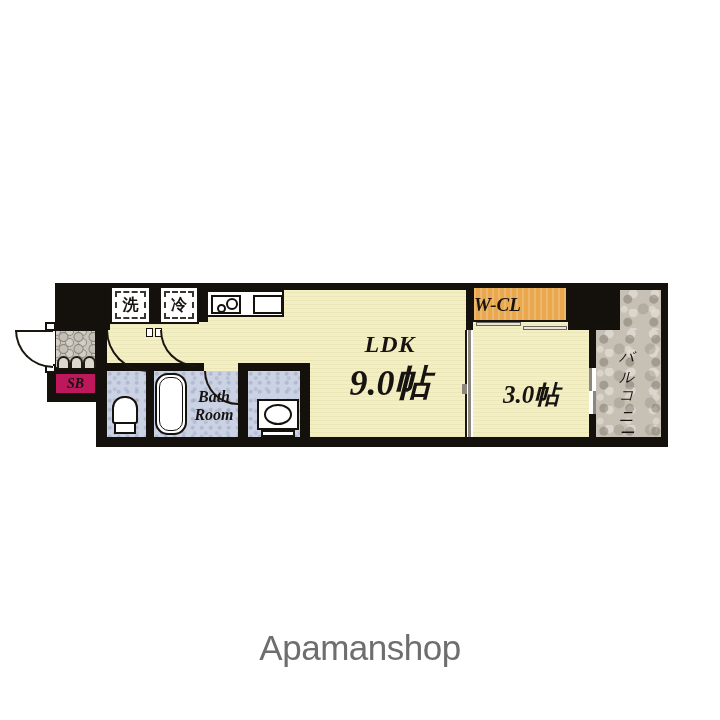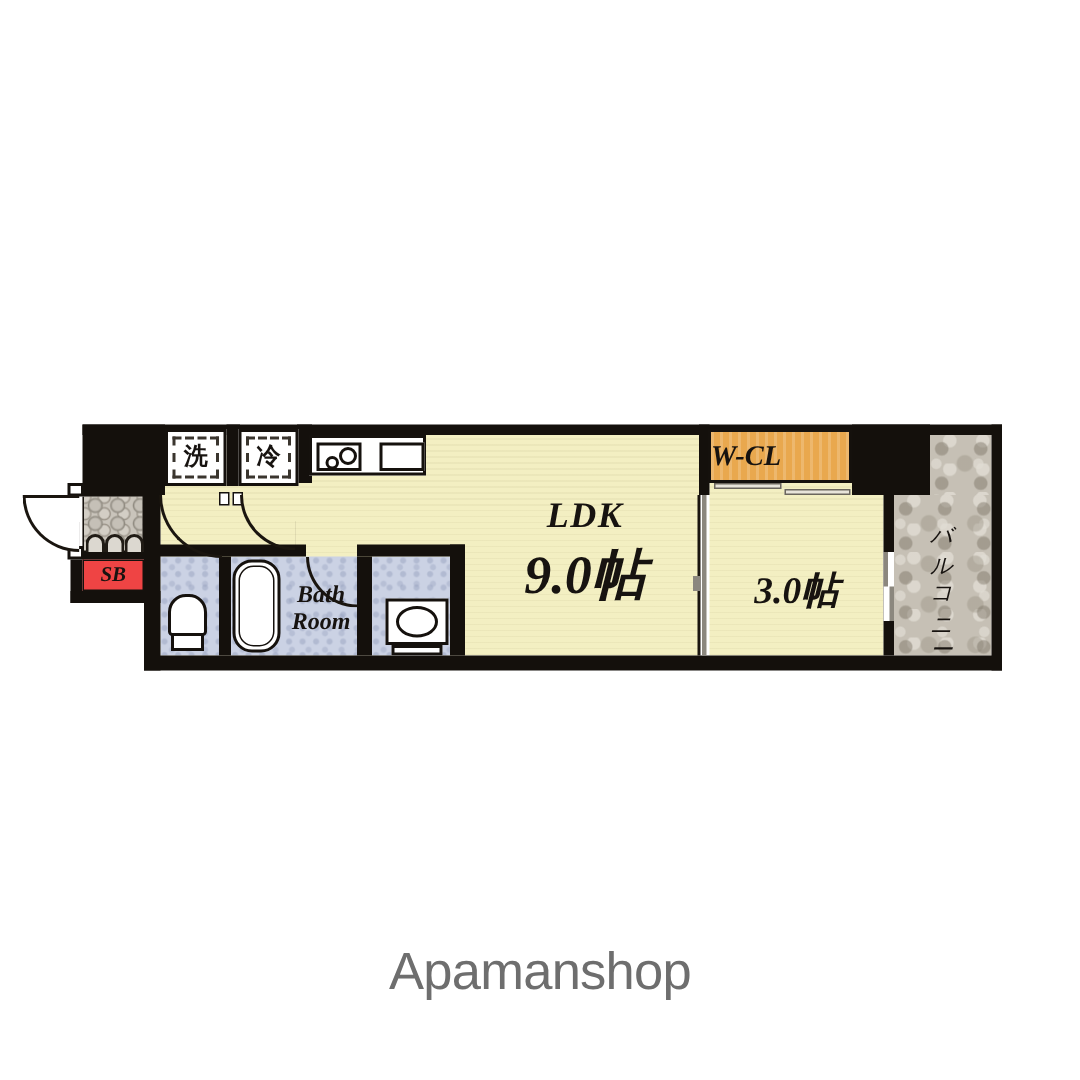--- a/index.html
+++ b/index.html
@@ -76,21 +76,21 @@
   <div class="abs gray-mark" style="left:589px;top:368px;width:3px;height:23px;"></div>
   <div class="abs gray-mark" style="left:593px;top:391px;width:3px;height:23px;"></div>
 
   <div class="abs" style="left:45px;top:322px;width:11px;height:9px;background:#fff;border:2px solid #15110d;"></div>
   <div class="abs" style="left:45px;top:364px;width:11px;height:9px;background:#fff;border:2px solid #15110d;"></div>
 
   <div class="abs" style="left:146px;top:328px;width:7px;height:9px;background:#fff;border:1px solid #15110d;"></div>
   <div class="abs" style="left:155px;top:328px;width:7px;height:9px;background:#fff;border:1px solid #15110d;"></div>
 
   <div class="abs wall" style="left:55px;top:368px;width:41px;height:5px;"></div>
-  <div class="abs" style="left:55px;top:373px;width:41px;height:21px;background:#ef4444;border:1px solid #15110d;display:flex;align-items:center;justify-content:center;">
+  <div class="abs" style="left:55px;top:373px;width:41px;height:21px;background:#be185d;border:1px solid #15110d;display:flex;align-items:center;justify-content:center;">
     <span class="lbl" style="font-size:14px;font-weight:bold;">SB</span>
   </div>
 
   <div class="abs" style="left:57px;top:356px;width:13px;height:12px;background:#dcd8d0;border:2px solid #201b15;border-bottom:none;border-radius:8px 8px 0 0;"></div>
   <div class="abs" style="left:70px;top:356px;width:13px;height:12px;background:#dcd8d0;border:2px solid #201b15;border-bottom:none;border-radius:8px 8px 0 0;"></div>
   <div class="abs" style="left:83px;top:356px;width:13px;height:12px;background:#dcd8d0;border:2px solid #201b15;border-bottom:none;border-radius:8px 8px 0 0;"></div>
 
   <div class="abs arc" style="left:15px;top:330px;width:38px;height:38px;background:#fff;border-top:2px solid #1a150f;"></div>
   <div class="abs arc" style="left:106px;top:330px;width:42px;height:42px;"></div>
   <div class="abs arc" style="left:160px;top:330px;width:37px;height:37px;"></div>

